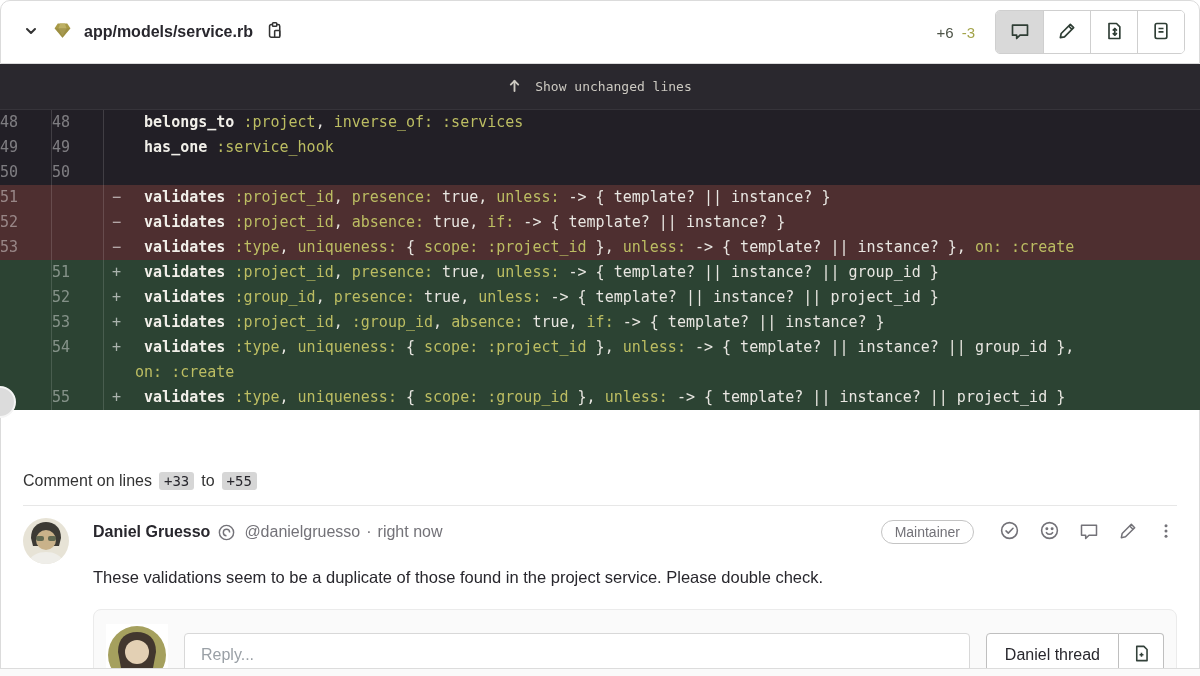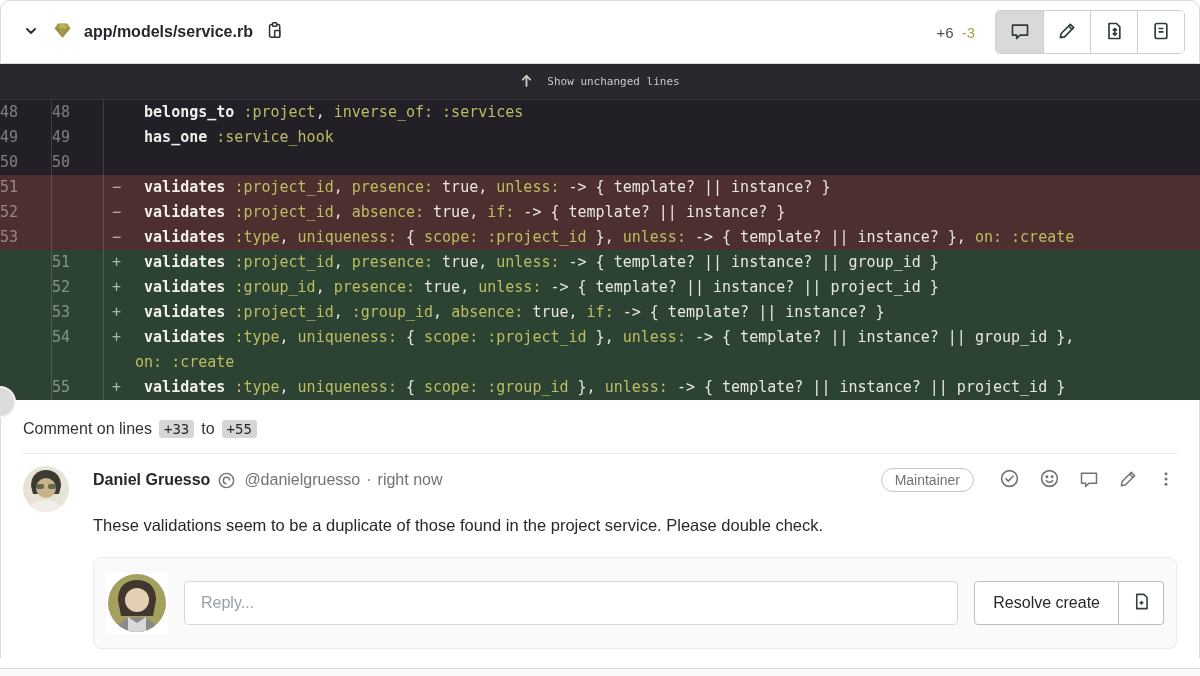--- a/index.html
+++ b/index.html
@@ -31,24 +31,24 @@
     width:47px; height:42px; background:#fff; border:none; cursor:pointer;
     display:flex; align-items:center; justify-content:center;
     border-left:1px solid #cfcfcf;
   }
   .btn-group .gbtn:first-child{ border-left:none; }
   .btn-group .gbtn.active{ background:#d9d9d9; }
 
   
   .diff-panel{ background:var(--dark-bg); }
   .expand-bar{
-    height:36px; background:var(--bar-bg); display:flex; align-items:center;
+    height:46px; background:var(--bar-bg); display:flex; align-items:center;
     justify-content:center; gap:14px; cursor:pointer; width:100%;
     border:none; border-bottom:1px solid rgba(255,255,255,0.06);
-    color:#ccc9c1; font-family:"DejaVu Sans Mono", monospace; font-size:11px;
+    color:#ccc9c1; font-family:"DejaVu Sans Mono", monospace; font-size:13px;
   }
   .diff-rows{ font-family:"DejaVu Sans Mono", monospace; font-size:15px; }
   .diff-row{ display:flex; height:25px; line-height:25px; background:var(--dark-bg); }
   .diff-row.del{ background:var(--del-bg); }
   .diff-row.add{ background:var(--add-bg); }
   .lno{ width:52px; flex:none; padding-right:13px;
         color:rgba(255,255,255,0.42); border-right:1px solid rgba(255,255,255,0.14);
         cursor:pointer; }
   .sign{ width:22px; flex:none; padding-left:8px; color:rgba(255,255,255,0.6); }
   .code{ flex:1; white-space:pre; overflow:hidden; }
@@ -62,21 +62,21 @@
     cursor:pointer; overflow:hidden; z-index:5;
   }
   .line-indicator .li-inner{ width:18px;height:18px;border-radius:50%;
     background:#4c4c4c; margin:5px auto 0; }
 
   
   .comment-section{
     border-left:1px solid var(--border); border-right:1px solid var(--border);
     background:#fff; padding:20px 22px 0; height:258px; position:relative;
   }
-  .comment-heading{ font-size:16px; color:#333; display:flex; align-items:center; gap:7px; }
+  .comment-heading{ font-size:16px; color:#333; display:flex; align-items:center; gap:7px;margin-top:42px; }
   .line-chip{
     background:#d6d6d6; color:#28272d; border-radius:3px; padding:1px 5px;
     font-family:"DejaVu Sans Mono", monospace; font-size:14px;
   }
   .section-divider{ border:none; border-top:1px solid #e7e7e7; margin-top:15px; }
 
   .comment-block{ margin-top:12px; display:flex; }
   .avatar{ width:46px; height:46px; border-radius:50%; flex:none; overflow:hidden; }
   .comment-main{ flex:1; margin-left:24px; }
   .comment-head{ display:flex; align-items:center; }
@@ -375,21 +375,21 @@
               <rect width="58" height="58" fill="#a5a05e"></rect>
               <path d="M10 26C10 12 18 6 29 6s19 6 19 20l-3 16H13z" fill="#42372e"></path>
               <circle cx="29" cy="26" r="12" fill="#e3d0b4"></circle>
               <path d="M8 58c3-12 12-15 21-15s18 3 21 15z" fill="#8a8a8a"></path>
               <path d="M20 43l9 6 9-6v15H20z" fill="#d8d8d8"></path>
             </svg>
         </div>
       </div>
       <input class="reply-input" type="text" placeholder="Reply..." style="">
       <div class="resolve-group">
-        <button class="resolve-btn">Resolve create</button>
+        <button class="resolve-btn">Daniel thread</button>
         <button class="resolve-icon-btn">
           <span>
             <svg width="19" height="19" viewBox="0 0 24 24" fill="none" stroke="#33413a" stroke-width="2" stroke-linejoin="round">
                 <path d="M6 3h9l4 4v14H6z"></path>
                 <path d="M12 11v5M9.5 13.5h5"></path>
               </svg>
           </span>
         </button>
       </div>
     </div>

